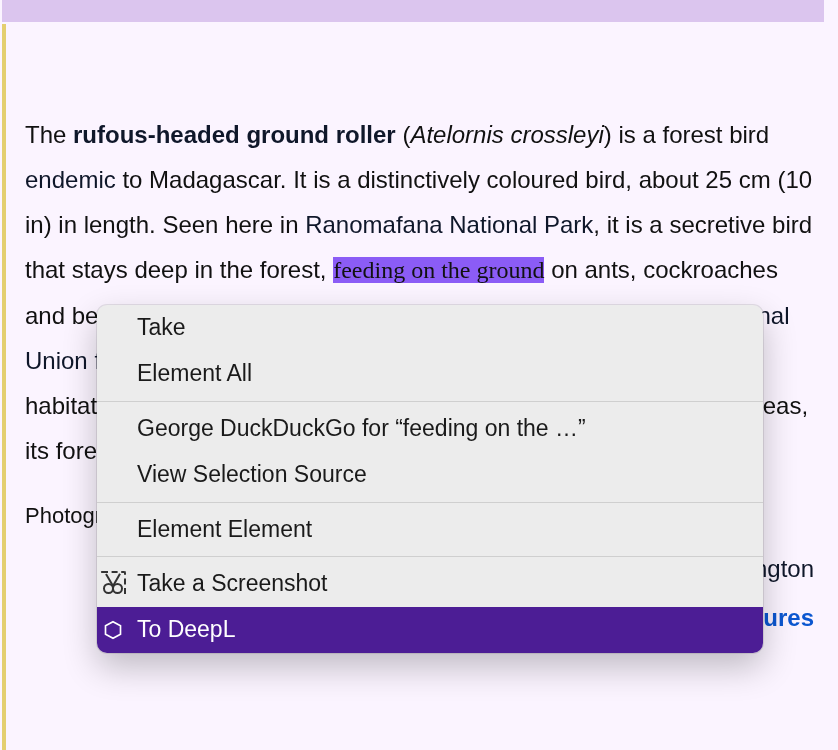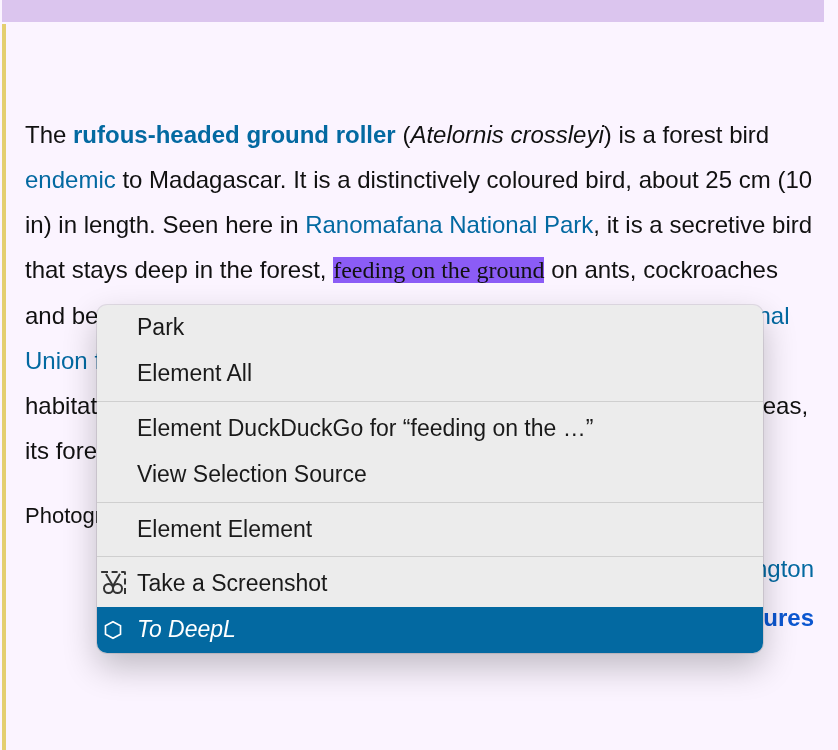--- a/index.html
+++ b/index.html
@@ -30,21 +30,21 @@
   }
   .article {
     position: absolute;
     left: 25px;
     right: 24px;
     top: 112px;
     font-size: 24px;
     line-height: 45px;
   }
   .article a {
-    color: #0369a1;
+    color: #0f172a;
     text-decoration: none;
   }
   .bold-link {
     font-weight: 700;
   }
   .sci {
     font-style: italic;
   }
   .sel {
     background: #8b5cf6;
@@ -94,23 +94,22 @@
     gap: 12px;
     line-height: 1.3;
   }
   .ctx .with-icon { padding-left: 4px; }
   .ctx .divider {
     height: 1px;
     background: #cfcfcf;
     margin: 4px 0;
   }
   .ctx .item.highlight {
-    background: #0369a1;
+    background: #4c1d95;
     color: #fff;
-    font-style: italic;
   }
   .ctx .icon-slot {
     width: 24px;
     height: 24px;
     display: inline-flex;
     align-items: center;
     justify-content: center;
     flex-shrink: 0;
   }
   .scissors {
@@ -167,28 +166,28 @@
   <div class="recent">
     <span>Recently featured: </span><a href="#">ger-Miclos</a><span class="sep"> · </span><a href="#">Presidency of George Washington</a>
   </div>
   <div class="archive-line">
     <a href="#">Archive</a><span class="sep"> · </span><a href="#">More featured pictures</a>
   </div>
 </div>
 
 <div class="ctx">
   <div class="item">
-    <span>Park</span>
+    <span>Take</span>
   </div>
   <div class="item">
     <span>Element All</span>
   </div>
   <div class="divider"></div>
   <div class="item">
-    <span>Element DuckDuckGo for “feeding on the …”</span>
+    <span>George DuckDuckGo for “feeding on the …”</span>
   </div>
   <div class="item">
     <span>View Selection Source</span>
   </div>
   <div class="divider"></div>
   <div class="item">
     <span>Element Element</span>
   </div>
   <div class="divider"></div>
   <div class="item with-icon">

